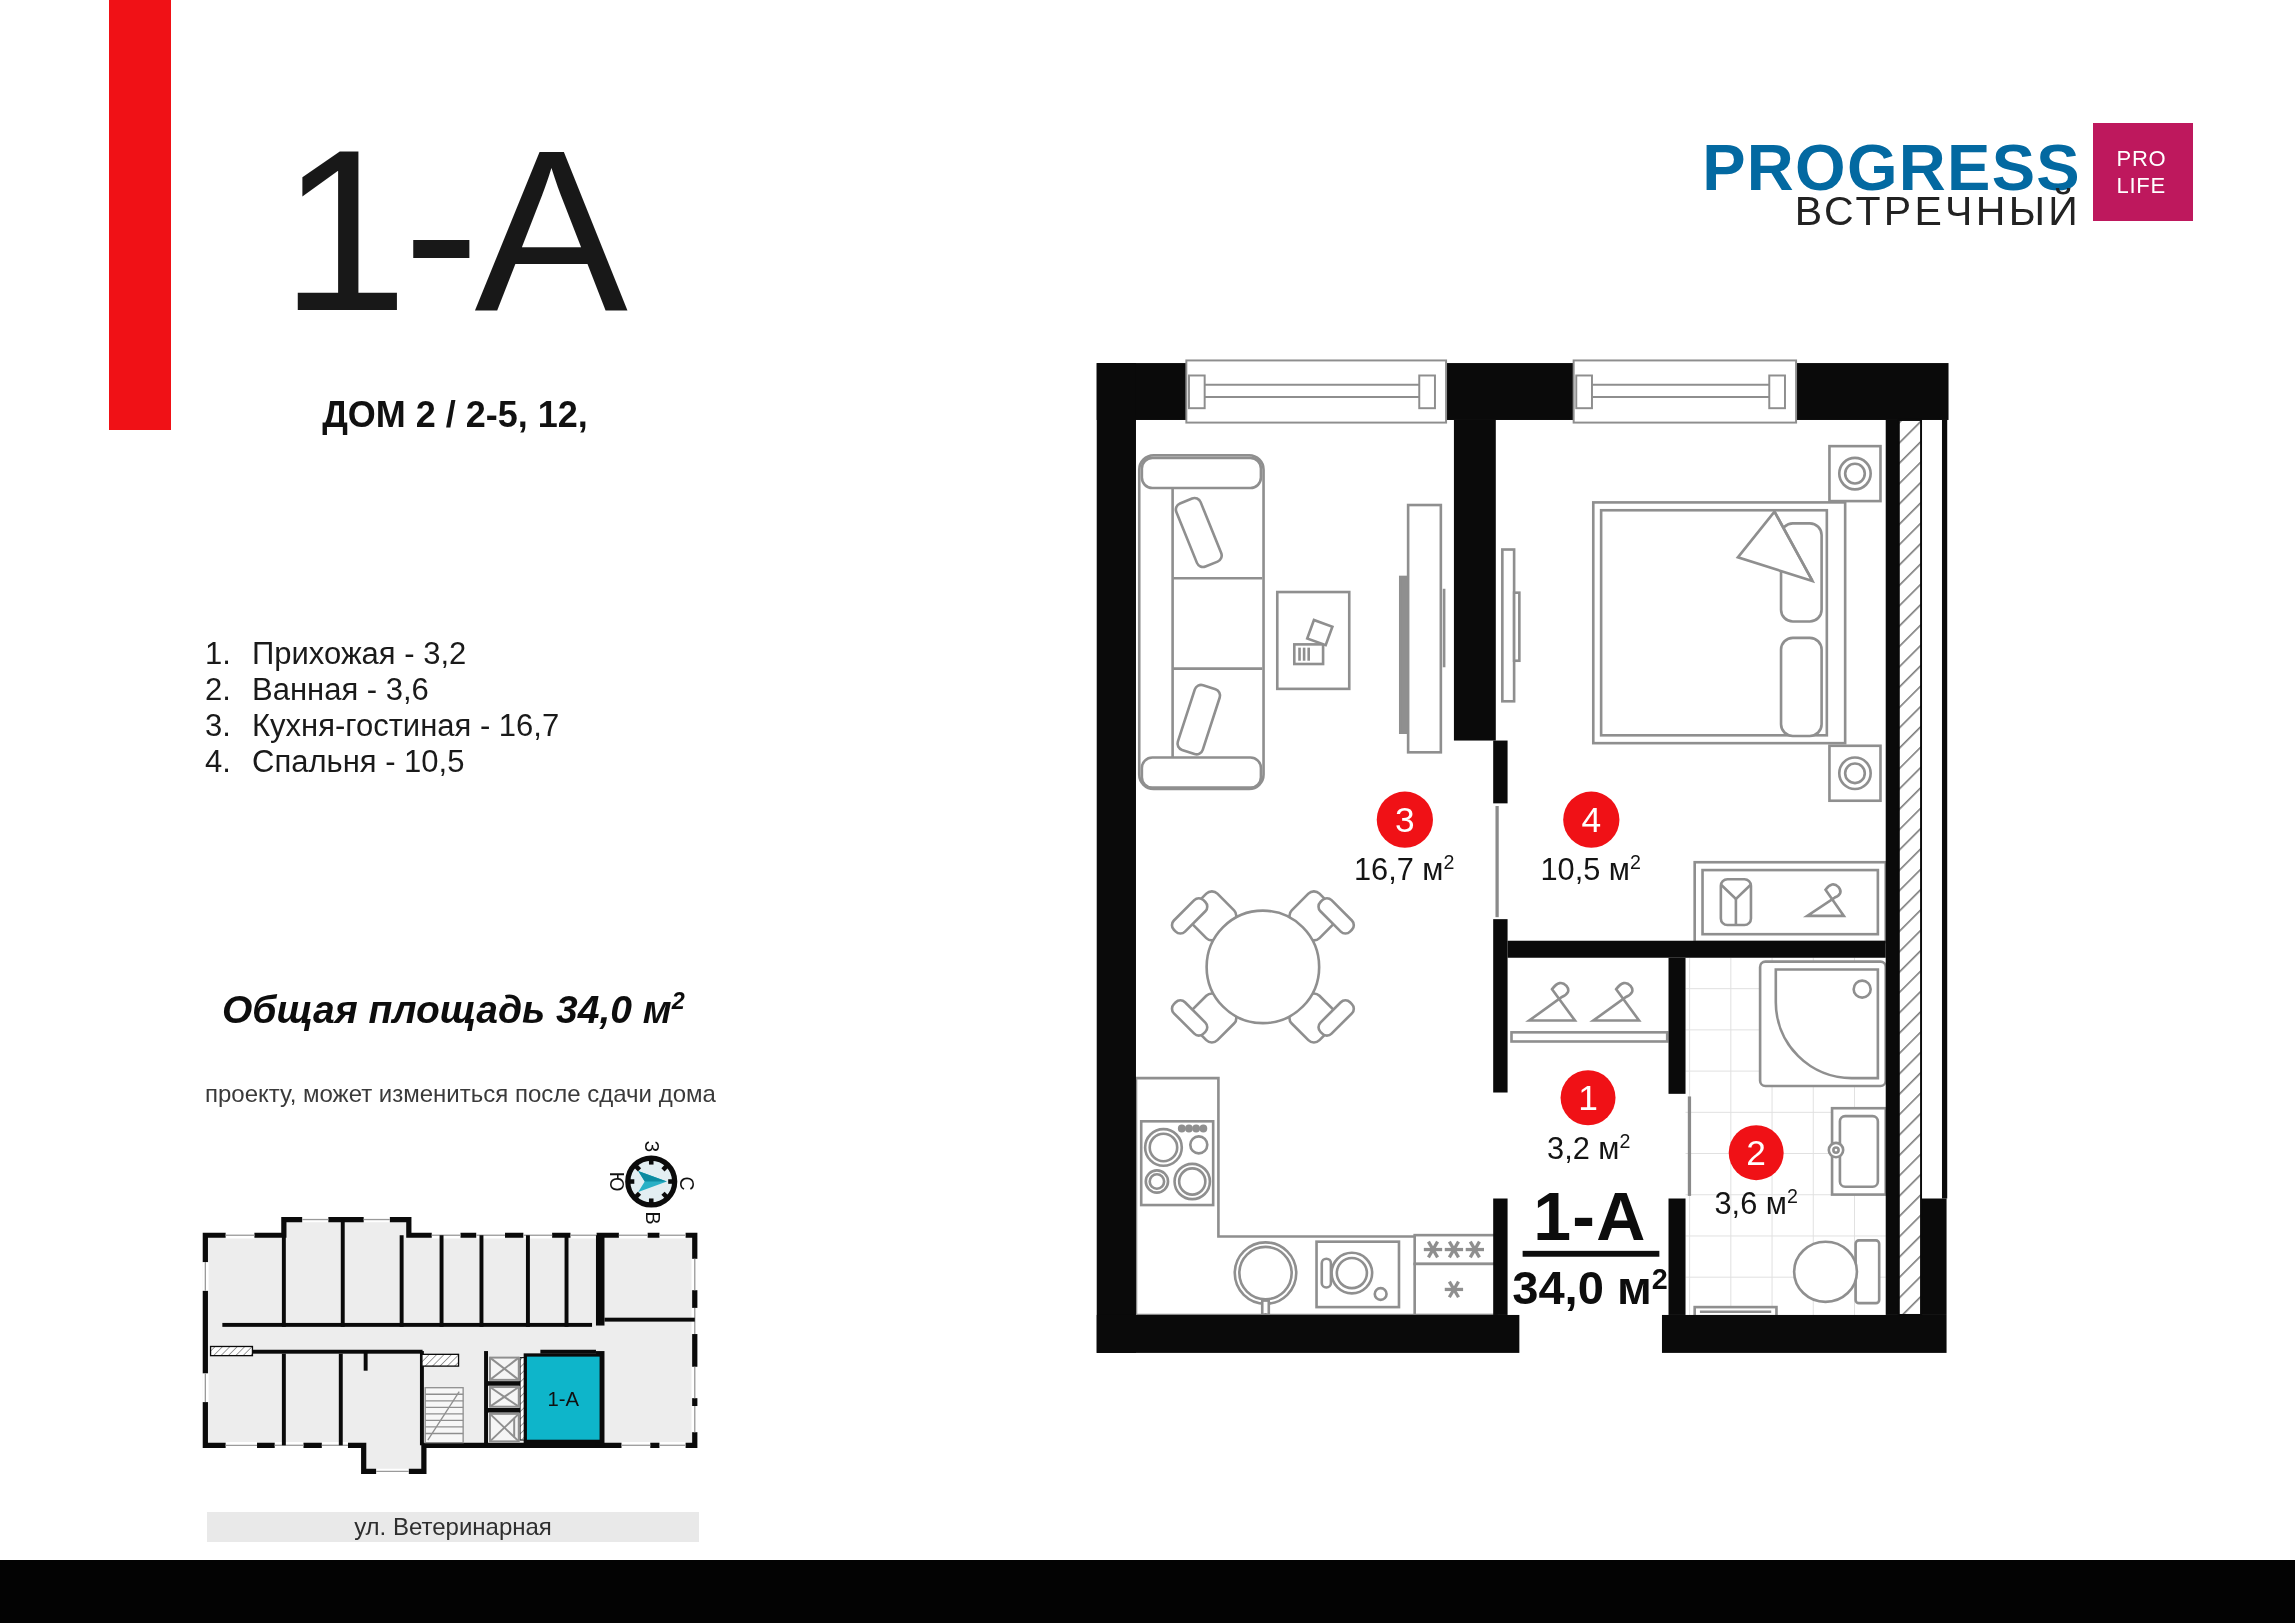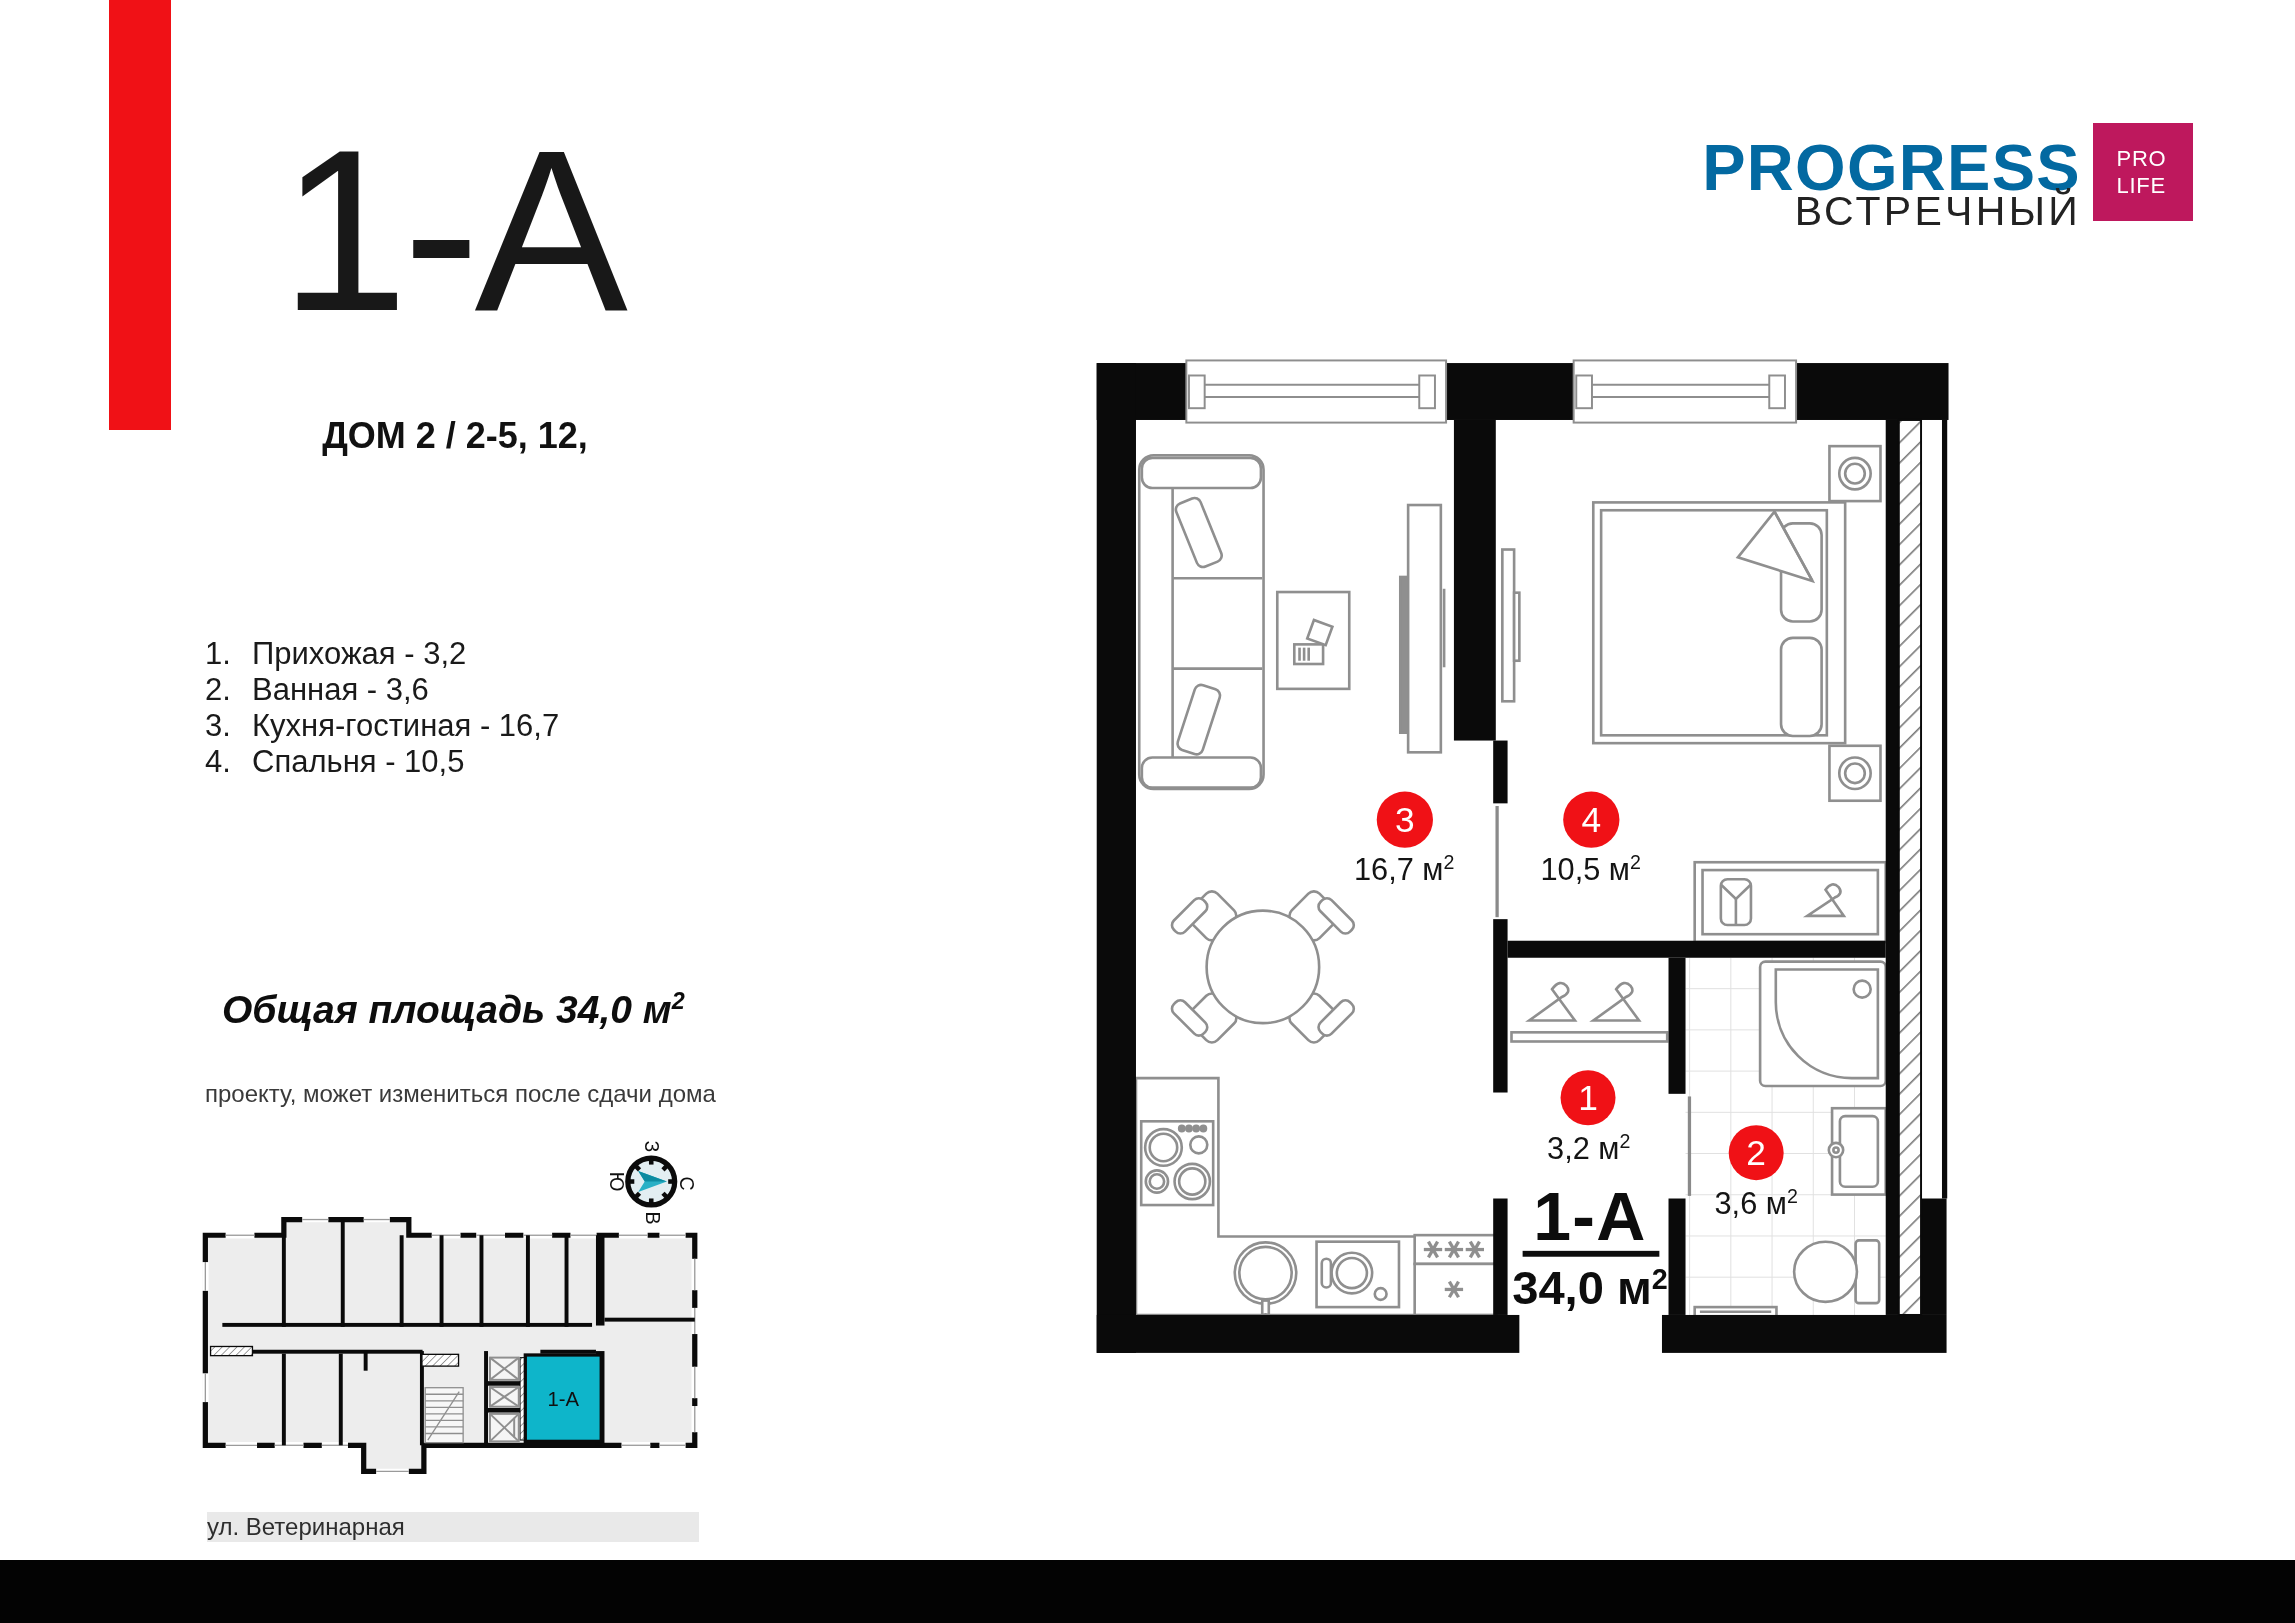--- a/index.html
+++ b/index.html
@@ -5,29 +5,29 @@
   html,body{margin:0;padding:0;background:#ffffff;}
   .page{position:relative;width:2295px;height:1623px;background:#fff;overflow:hidden;
         font-family:"Liberation Sans","DejaVu Sans",sans-serif;color:#121212;}
   .abs{position:absolute;}
 
   
   .red-bar{left:109px;top:0;width:62px;height:430px;background:#f01116;}
   .unit-title{left:275px;top:116px;width:353px;text-align:center;
               font-size:230px;line-height:1;font-weight:400;letter-spacing:-5.2px;color:#181818;}
   .building-info{left:236px;top:393px;width:438px;text-align:center;
-                 font-size:36px;line-height:43px;font-weight:700;color:#111;margin-top:21px;}
+                 font-size:36px;line-height:43px;font-weight:700;color:#111;}
   .room-list{left:205px;top:636px;font-size:31px;line-height:36px;color:#1a1a1a;}
   .room-row{display:flex;}
   .room-row .num{width:47px;}
   .total-area{left:222px;top:988px;font-size:39px;font-weight:700;color:#0d0d0d;font-style:italic;}
   .total-area sup,.street sup{font-size:60%;}
   .disclaimer{left:205px;top:1079px;font-size:24px;line-height:30px;color:#3a3a3a;}
   .street-bar{left:207px;top:1512px;width:492px;height:30px;background:#e9e9e9;
-              font-size:24px;line-height:30px;color:#2e2e2e;}
+              text-align:center;font-size:24px;line-height:30px;color:#2e2e2e;}
 
   
   .brand{right:214px;top:130px;font-size:65px;font-weight:700;letter-spacing:1.3px;color:#0369a1;}
   .project{right:214px;top:188px;font-size:41px;font-weight:400;letter-spacing:3.3px;color:#222;}
   .badge{left:2093px;top:123px;width:100px;height:98px;background:#be185d;color:#fff;}
   .badge-inner{padding:21.6px 0 0 23.6px;font-size:22px;line-height:27px;letter-spacing:0.7px;}
 
   .bottom-bar{left:0;top:1560px;width:2295px;height:63px;background:#030303;}
 
   svg text{font-family:"Liberation Sans","DejaVu Sans",sans-serif;}

